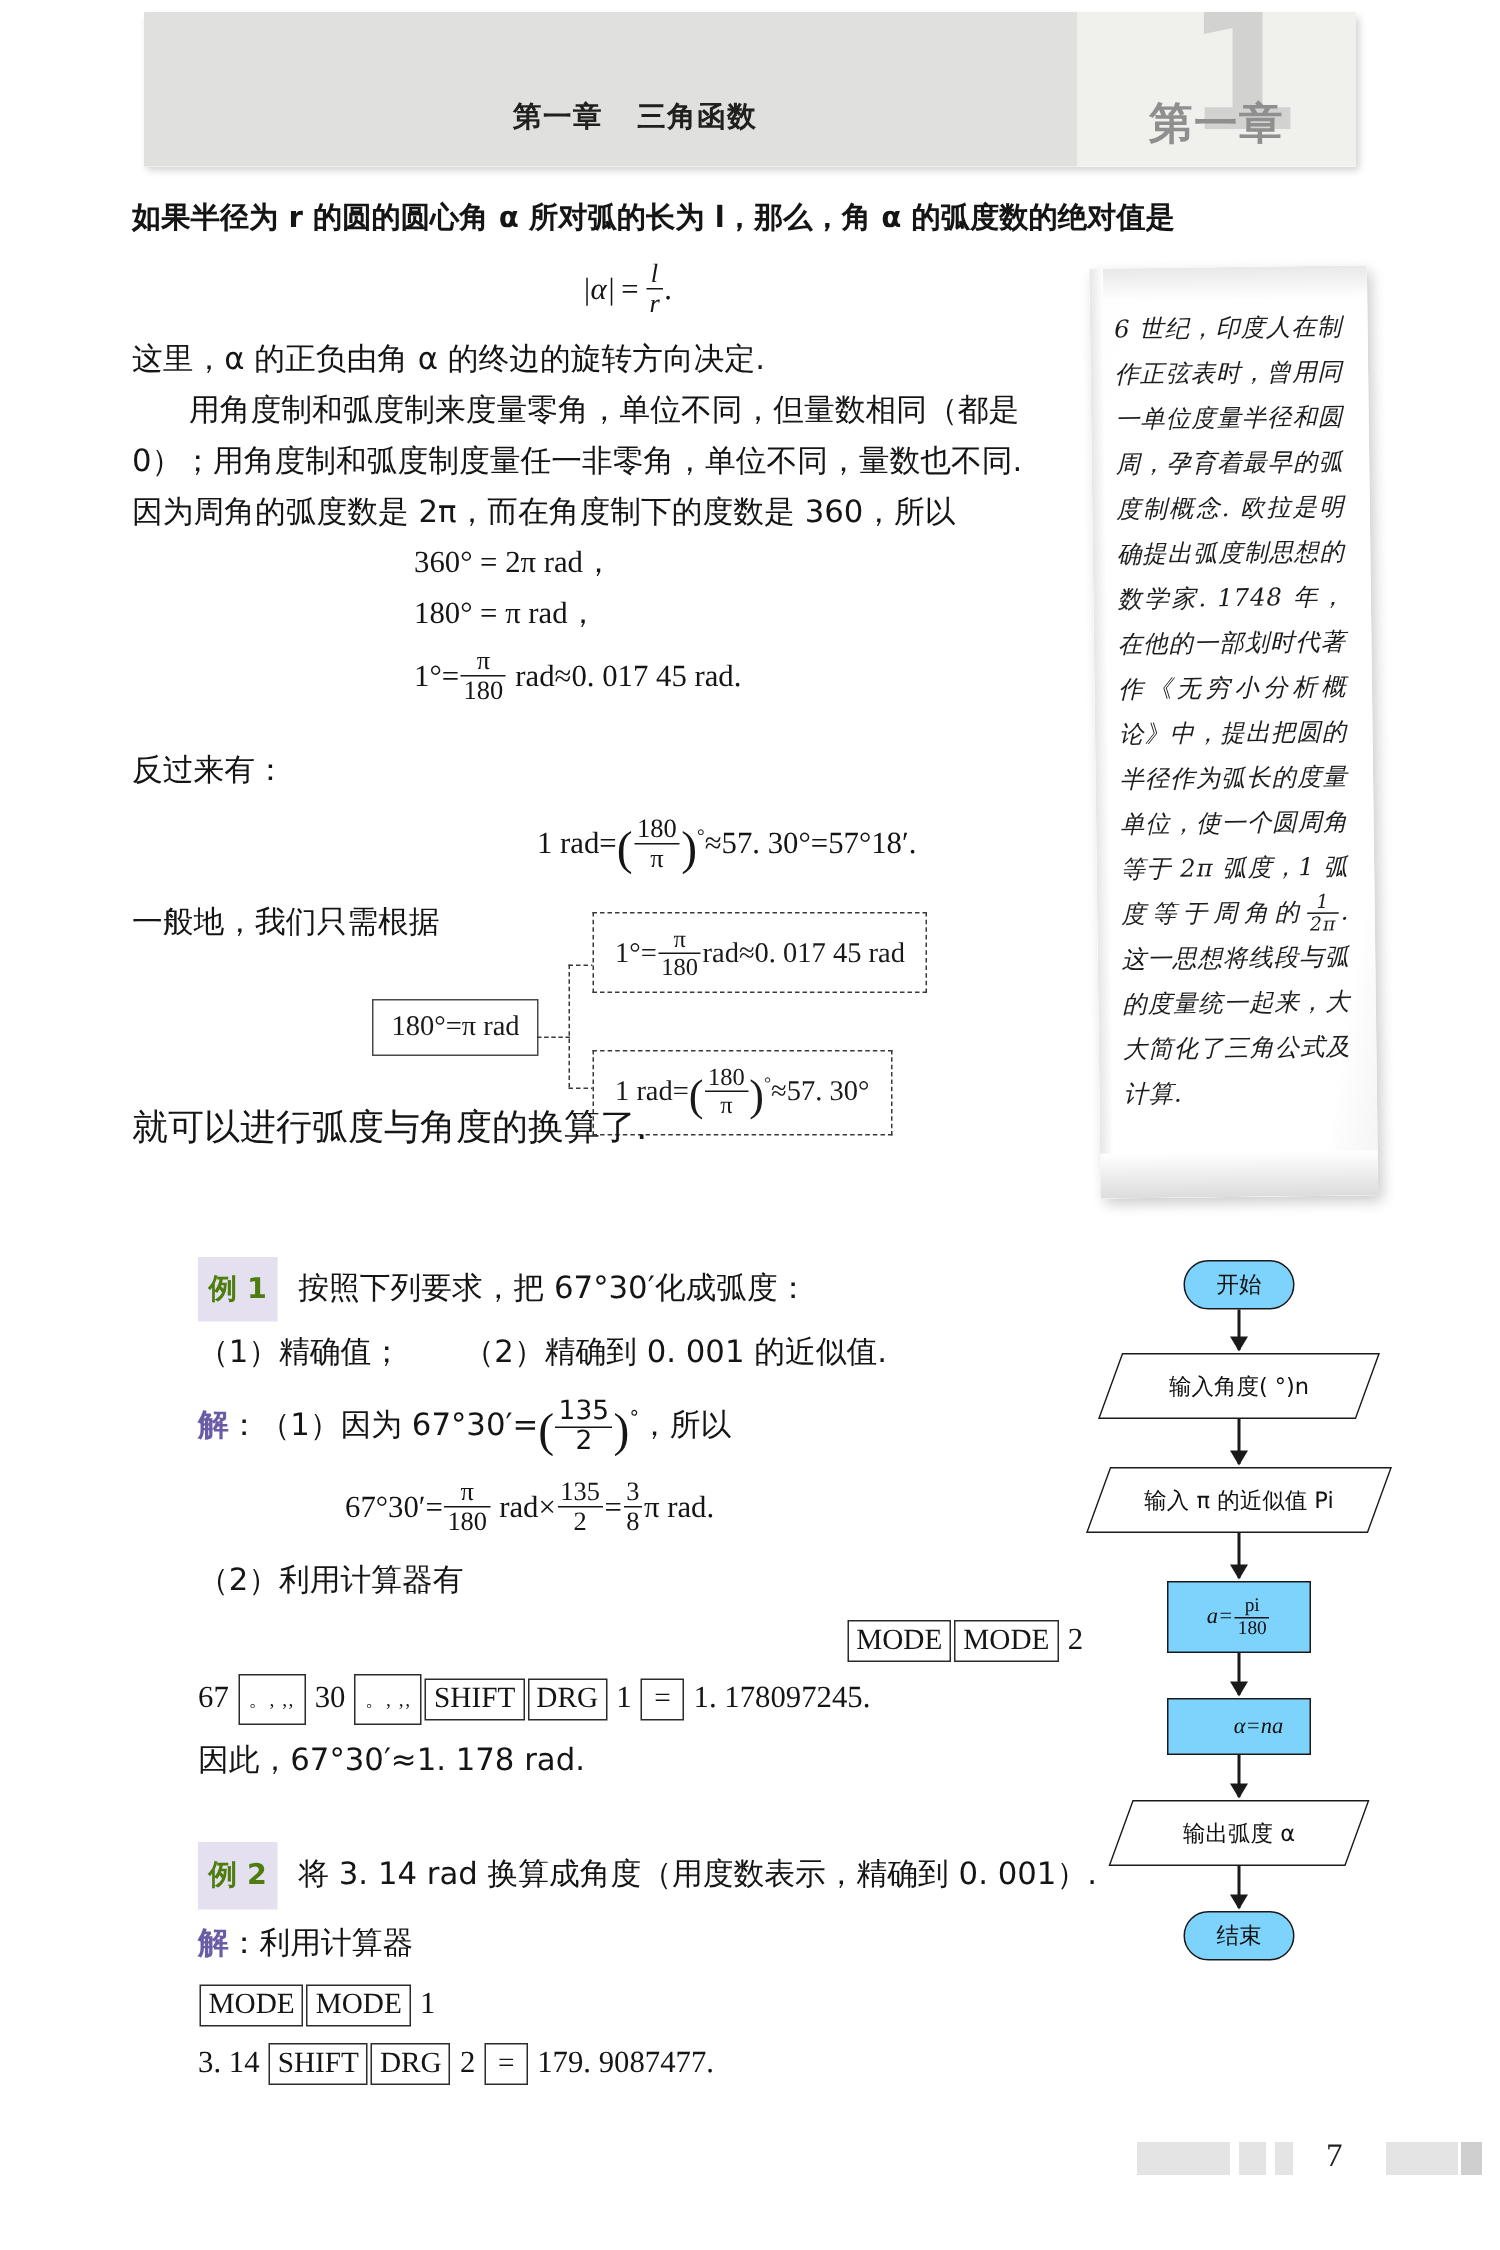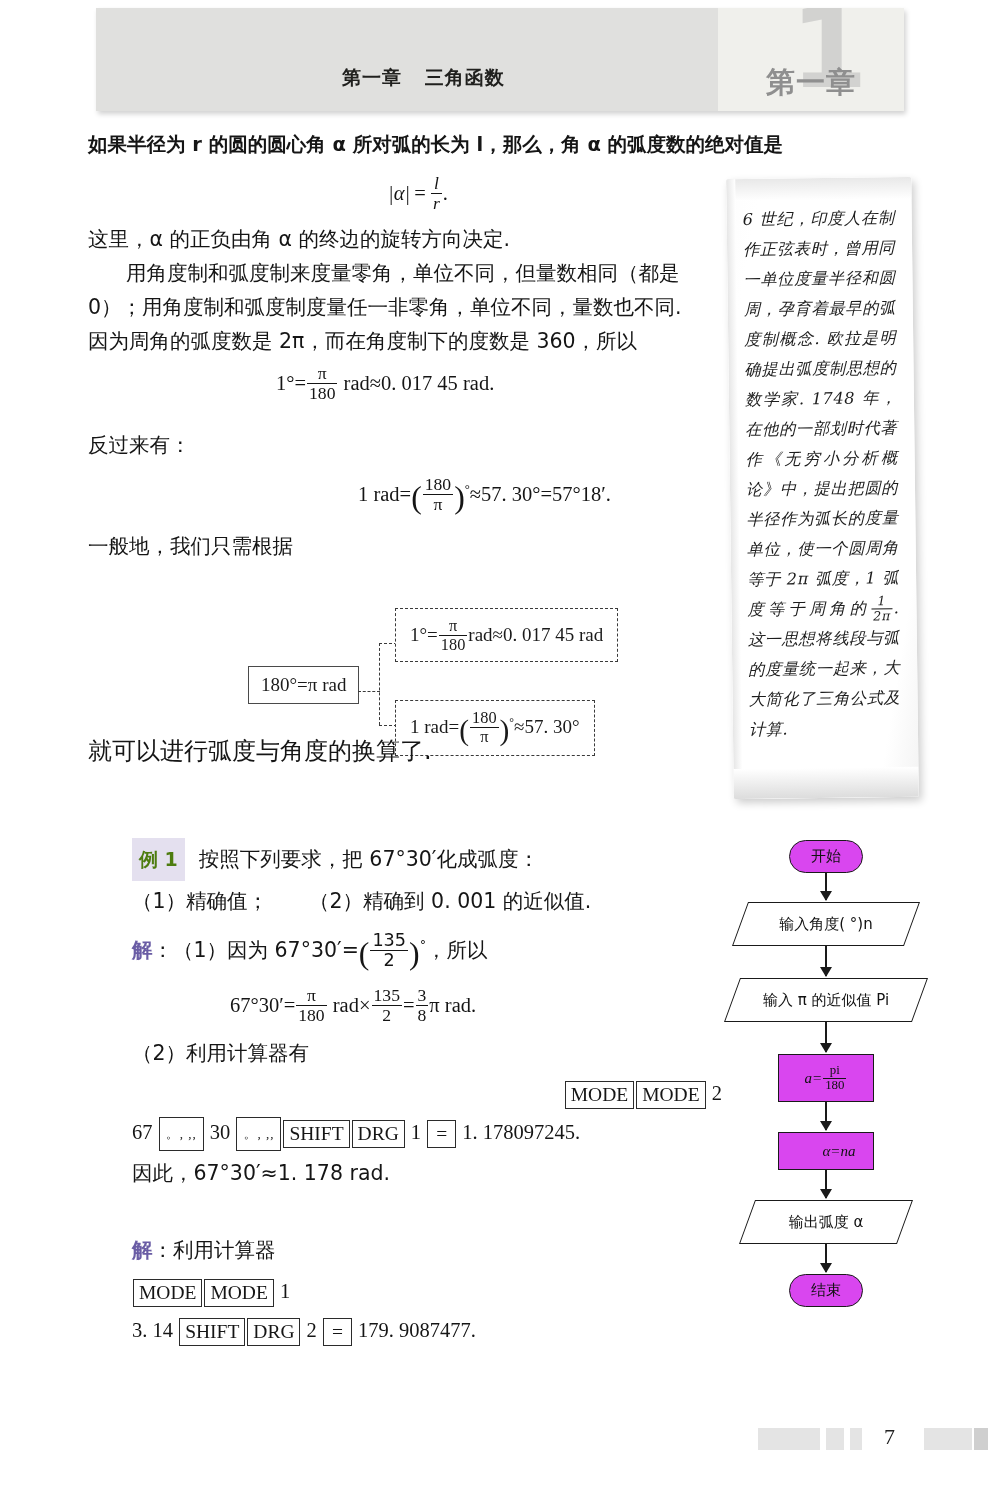--- a/index.html
+++ b/index.html
@@ -241,21 +241,21 @@
     position: absolute;
     left: 50%;
     transform: translateX(-50%);
     display: flex;
     align-items: center;
     justify-content: center;
     font-family: "DejaVu Sans", sans-serif;
     font-size: 15px;
     color: #111;
     white-space: nowrap;
-    background: #d946ef;
+    background: #7dd3fc;
     border: 1.7px solid #1a1a1a;
     box-sizing: border-box;
   }
   .fnode.term { border-radius: 17px; width: 74px; height: 33px; }
   .fnode.rect { width: 96px; height: 48px; }
   .fnode.rect.small { height: 38px; }
   .fpara {
     position: absolute;
     left: 50%;
     transform: translateX(-50%) skewX(-20deg);
@@ -324,20 +324,22 @@
   <div class="ln center math" style="margin-top:8px; line-height:46px;">
     <span class="it">|α|</span><span> = </span><span class="frac"><span class="num it">l</span><span class="den it">r</span></span><span>.</span>
   </div>
 
   <div class="ln cjk" style="margin-top:6px;">这里，α 的正负由角 α 的终边的旋转方向决定.</div>
 
   <div class="ln cjk indent">用角度制和弧度制来度量零角，单位不同，但量数相同（都是</div>
   <div class="ln cjk">0）；用角度制和弧度制度量任一非零角，单位不同，量数也不同.</div>
   <div class="ln cjk">因为周角的弧度数是 2π，而在角度制下的度数是 360，所以</div>
 
+  <div class="ln math" style="padding-left:188px; line-height:34px;">360° = 2π rad，</div>
+  <div class="ln math" style="padding-left:188px; line-height:34px;">180° = π rad，</div>
 
   <div class="ln math" style="padding-left:188px; line-height:50px;">
     <span>1°=</span><span class="frac"><span class="num">π</span><span class="den">180</span></span><span>&nbsp;</span><span>rad≈0. 017 45 rad.</span>
   </div>
 
   <div class="ln cjk" style="margin-top:20px;">反过来有：</div>
 
   <div class="ln math" style="padding-left:270px; line-height:54px;">
     <span>1 rad=</span><span class="paren-big">(</span><span class="frac"><span class="num">180</span><span class="den">π</span></span><span class="paren-big">)</span><span class="sup">°</span><span>≈57. 30°=57°18′.</span>
   </div>
@@ -389,20 +391,23 @@
     <div class="ln math" style="line-height:38px;text-align:right;">
       <span class="key">MODE</span><span class="key">MODE</span>&nbsp;<span>2</span>
     </div>
     <div class="ln math" style="line-height:40px;">
       <span>67</span>&nbsp;<span class="key dms">。, ,,</span>&nbsp;<span>30</span>&nbsp;<span class="key dms">。, ,,</span><span class="key">SHIFT</span><span class="key">DRG</span>&nbsp;<span>1</span>&nbsp;<span class="key eq">=</span>&nbsp;<span>1. 178097245.</span>
     </div>
     <div class="ln cjk" style="line-height:42px;">因此，67°30′≈1. 178 rad.</div>
   </div>
 
   <div style="margin-top:34px;">
+    <div class="ln cjk" style="line-height:40px;">
+      <span class="ex-tag">例 2</span><span>将 3. 14 rad 换算成角度（用度数表示，精确到 0. 001）.</span>
+    </div>
     <div class="ln cjk" style="line-height:44px;">
       <span class="solve">解</span><span>：利用计算器</span>
     </div>
     <div class="ln math" style="line-height:38px;">
       <span class="key">MODE</span><span class="key">MODE</span>&nbsp;<span>1</span>
     </div>
     <div class="ln math" style="line-height:40px;">
       <span>3. 14</span>&nbsp;<span class="key">SHIFT</span><span class="key">DRG</span>&nbsp;<span>2</span>&nbsp;<span class="key eq">=</span>&nbsp;<span>179. 9087477.</span>
     </div>
   </div>

